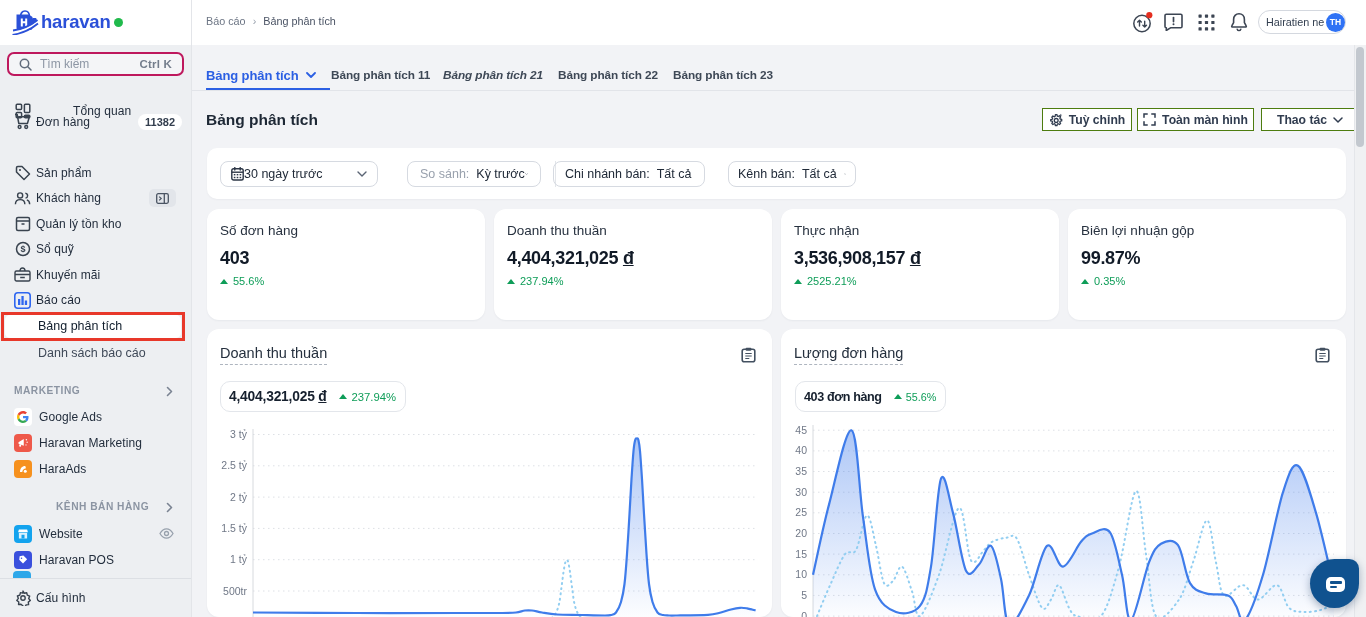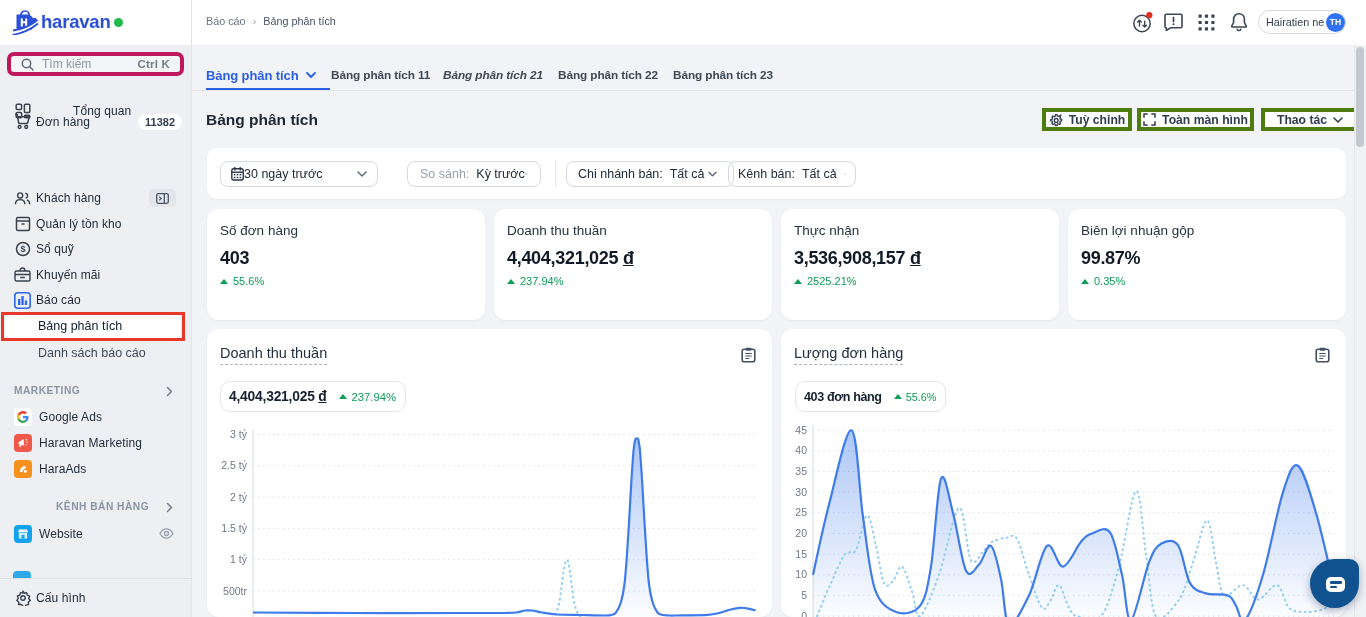--- a/index.html
+++ b/index.html
@@ -5,21 +5,21 @@
 * { margin:0; padding:0; box-sizing:border-box; }
 html,body { width:1366px; height:617px; overflow:hidden; font-family:"Liberation Sans", sans-serif; background:#f2f3f6; }
 
 #topbar { position:absolute; left:0; top:0; width:1366px; height:45px; background:#fff; }
 #crumb { position:absolute; left:206px; top:15px; font-size:10.8px; color:#6c7584; }
 #crumb b { color:#4a5364; font-weight:400; }
 #crumb .sep { color:#9aa2ae; margin:0 4px; }
 
 #sidebar { position:absolute; left:0; top:0; width:192px; height:617px; background:#edeff2; border-right:1px solid #e3e5e9; }
 #logo { position:absolute; left:0; top:0; width:191px; height:45px; background:#fff; }
-#searchbox { position:absolute; left:7px; top:52px; width:177px; height:24px; background:#f4f5f7; border:4px solid #be185d; border-radius:7px; display:flex; align-items:center; padding:0 10px; }
+#searchbox { position:absolute; left:7px; top:52px; width:177px; height:24px; background:#f4f5f7; border:2px solid #be185d; border-radius:7px; display:flex; align-items:center; padding:0 10px; }
 #searchbox .ph { color:#8d96a4; font-size:12px; margin-left:8px; flex:1; }
 #searchbox .kbd { color:#737d8c; font-size:11.5px; font-weight:700; letter-spacing:.2px; }
 .mitem { position:absolute; left:0; width:191px; height:26px; display:flex; align-items:center; }
 .mitem .mic { width:17px; height:17px; margin-left:14px; flex:none; display:flex; align-items:center; justify-content:center; }
 .mitem .mtx { margin-left:5px; font-size:12px; color:#232e3d; letter-spacing:.1px; }
 .badge { position:absolute; right:9px; background:#fff; border-radius:9px; padding:2px 7px; font-size:11px; font-weight:700; color:#333e4e; }
 .shead { position:absolute; left:14px; font-size:10.2px; font-weight:700; color:#8b94a2; letter-spacing:.5px; }
 .schev { position:absolute; right:18px; color:#7a8392; }
 .appic { width:18px; height:18px; border-radius:4px; margin-left:14px; flex:none; display:flex; align-items:center; justify-content:center; }
 #selrow { position:absolute; left:5px; top:315px; width:176px; height:23px; background:#fff; border-radius:5px; }
@@ -28,21 +28,21 @@
 #subtx { position:absolute; left:38px; top:346px; font-size:12.5px; color:#3f4958; }
 #botdiv { position:absolute; left:0px; top:578px; width:191px; border-top:1px solid #dcdfe4; }
 
 #tabrow { position:absolute; left:192px; top:45px; width:1174px; height:46px; background:#f2f3f6; border-bottom:1px solid #e2e4e9; }
 .tab { position:absolute; top:15px; height:30px; display:flex; align-items:center; font-size:11.8px; font-weight:700; color:#3e4856; letter-spacing:-0.1px; }
 .tab.act { font-size:13px; }
 .tab.act { color:#2b5fe3; }
 #tabul { position:absolute; left:14px; top:43px; width:124px; height:2px; background:#2b5fe3; }
 
 #ptitle { position:absolute; left:206px; top:111px; font-size:15.5px; font-weight:700; color:#1e2835; }
-.hbtn { position:absolute; top:108px; height:23px; background:#fff; border:4px solid #4d7c0f; border-radius:0; display:flex; align-items:center; justify-content:center; font-size:12.2px; font-weight:700; color:#303c4f; gap:6px; white-space:nowrap; }
+.hbtn { position:absolute; top:108px; height:23px; background:#fff; border:1px solid #4d7c0f; border-radius:0; display:flex; align-items:center; justify-content:center; font-size:12.2px; font-weight:700; color:#303c4f; gap:6px; white-space:nowrap; }
 
 #fcard { position:absolute; left:207px; top:148px; width:1139px; height:51px; background:#fff; border-radius:10px; box-shadow:0 1px 2px rgba(20,30,50,.04); }
 .fdrop { position:absolute; top:12.5px; height:26px; border:1px solid #d6dae1; border-radius:8px; display:flex; align-items:center; font-size:12.5px; color:#202a38; white-space:nowrap; }
 .fdrop .lab { color:#99a1ad; }
 
 .kcard { position:absolute; top:209px; width:278px; height:111px; background:#fff; border-radius:12px; box-shadow:0 1px 2px rgba(20,30,50,.05); padding:14px 13px; }
 .kt { font-size:13.5px; color:#27313f; }
 .kv { font-size:18px; font-weight:700; color:#111a27; margin-top:10px; letter-spacing:-0.3px; }
 .kg { margin-top:6px; font-size:11px; color:#0e9d58; display:flex; align-items:center; gap:5px; }
 .tri { width:0; height:0; border-left:4px solid transparent; border-right:4px solid transparent; border-bottom:5.5px solid #0e9d58; }
@@ -145,21 +145,21 @@
     <svg style="margin-left:auto;" width="10" height="6" viewBox="0 0 10 6">
         <path d="M1 1l4 4 4-4" fill="none" stroke="#5a6474" stroke-width="1.4" stroke-linecap="round" stroke-linejoin="round"></path>
       </svg>
   </div>
   <div class="fdrop" style="left:180px; width:134px; padding:0 12px;margin-left:20px;"><span class="lab">So sánh:</span>&nbsp;&nbsp;Kỳ trước
     <svg style="margin-left:auto;" width="10" height="6" viewBox="0 0 10 6">
         <path d="M1 1l4 4 4-4" fill="none" stroke="#5a6474" stroke-width="1.4" stroke-linecap="round" stroke-linejoin="round"></path>
       </svg>
   </div>
   <div style="position:absolute; left:348px; top:12.5px; height:26px; border-left:1px solid #e3e6ea;"></div>
-  <div class="fdrop" style="left:359px; width:168px; padding:0 11px;">Chi nhánh bán:&nbsp;&nbsp;Tất cả&nbsp;
+  <div class="fdrop" style="left:346px; width:152px; padding:0 11px;">Chi nhánh bán:&nbsp;&nbsp;Tất cả&nbsp;
     <svg width="9" height="6" viewBox="0 0 10 6">
         <path d="M1 1l4 4 4-4" fill="none" stroke="#5a6474" stroke-width="1.4" stroke-linecap="round" stroke-linejoin="round"></path>
       </svg>
   </div>
   <div class="fdrop" style="left:521px; width:128px; padding:0 9px;">Kênh bán:&nbsp;&nbsp;Tất cả&nbsp;&nbsp;
     <svg width="10" height="6" viewBox="0 0 10 6">
         <path d="M1 1l4 4 4-4" fill="none" stroke="#5a6474" stroke-width="1.4" stroke-linecap="round" stroke-linejoin="round"></path>
       </svg>
   </div>
 </div>
@@ -316,20 +316,29 @@
           <g fill="none" stroke="#39434f" stroke-width="1.5">
             <path d="M1 1.5h2.2l1.6 9h8.6l2-6.8H4.4" stroke-linejoin="round"></path>
             <circle cx="5.6" cy="14" r="1.4"></circle>
             <circle cx="12.2" cy="14" r="1.4"></circle>
           </g>
         </svg>
       </span>
     <span class="mtx">Đơn hàng</span>
     <span class="badge">11382</span>
   </div>
+  <div class="mitem" style="top:159.5px;">
+    <span class="mic">
+        <svg width="16" height="16" viewBox="0 0 16 16">
+          <path d="M1.5 2.8 C1.5 2.1 2.1 1.5 2.8 1.5 L7 1.5 L14.5 9 L9 14.5 L1.5 7 Z" fill="none" stroke="#39434f" stroke-width="1.5" stroke-linejoin="round"></path>
+          <circle cx="5" cy="5" r="1" fill="#39434f"></circle>
+        </svg>
+      </span>
+    <span class="mtx">Sản phẩm</span>
+  </div>
   <div class="mitem" style="top:185px;">
     <span class="mic">
         <svg width="18" height="15" viewBox="0 0 18 15">
           <g fill="none" stroke="#39434f" stroke-width="1.5">
             <circle cx="6.5" cy="4.2" r="2.7"></circle>
             <path d="M1.5 13.5 c0-3 2.2-4.8 5-4.8 s5 1.8 5 4.8"></path>
             <path d="M12 1.8 c1.5.3 2.4 1.4 2.4 2.7 0 1.3-.9 2.3-2.2 2.6M13.6 9 c1.9.7 3 2.2 3 4.5"></path>
           </g>
         </svg>
       </span>
@@ -438,20 +447,29 @@
           <path d="M2.5 6.5h11V14h-11Z" fill="#fff" opacity=".85"></path>
           <rect x="6" y="9" width="4" height="5" fill="#13a3ee"></rect>
         </svg>
       </span>
     <span class="mtx" style="margin-left:7px;">Website</span>
     <svg style="position:absolute; right:17px; top:7px;" width="15" height="11" viewBox="0 0 15 11">
         <path d="M1 5.5 C3 2 5 0.8 7.5 0.8 S12 2 14 5.5 C12 9 10 10.2 7.5 10.2 S3 9 1 5.5Z" fill="none" stroke="#98a1ad" stroke-width="1.3"></path>
         <circle cx="7.5" cy="5.5" r="2" fill="none" stroke="#98a1ad" stroke-width="1.3"></circle>
       </svg>
   </div>
+  <div class="mitem" style="top:547px;">
+    <span class="appic" style="background:#3a50dd;">
+        <svg width="12" height="12" viewBox="0 0 16 16">
+          <path d="M8.5 2 L13.5 7 L8 12.5 L3 7.5 L3.5 3 Z" fill="#fff"></path>
+          <circle cx="6" cy="5.5" r="1" fill="#3a50dd"></circle>
+        </svg>
+      </span>
+    <span class="mtx" style="margin-left:7px;">Haravan POS</span>
+  </div>
   <div style="position:absolute; left:13px; top:571px; width:18px; height:7px; border-radius:4px 4px 0 0; background:#2ea7e9;"></div>
 
   <div id="botdiv"></div>
   <div class="mitem" style="top:585px;">
     <span class="mic">
         <svg width="16" height="16" viewBox="0 0 16 16">
           <path d="M8 1l1.2 2.2 2.5-.5.6 2.5 2.4.9-1 2.4 1.6 2-2 1.6.3 2.5-2.5.3-1.1 2.3L8 16l-2-1.8-2.5.3.3-2.5-2-1.6 1.6-2-1-2.4 2.4-.9.6-2.5 2.5.5Z" fill="none" stroke="#39434f" stroke-width="1.4" stroke-linejoin="round"></path>
           <circle cx="8" cy="8" r="2.2" fill="none" stroke="#39434f" stroke-width="1.4"></circle>
         </svg>
       </span>

